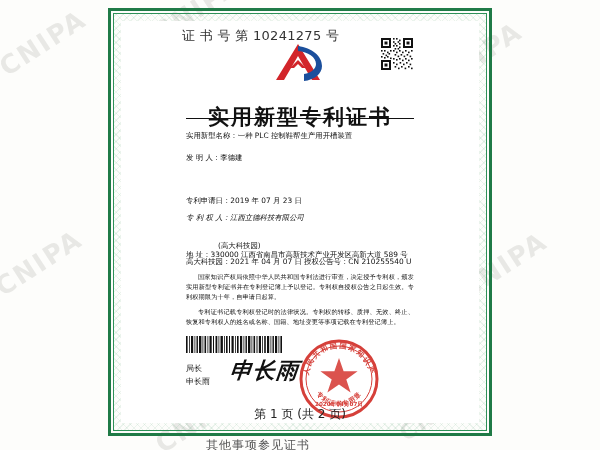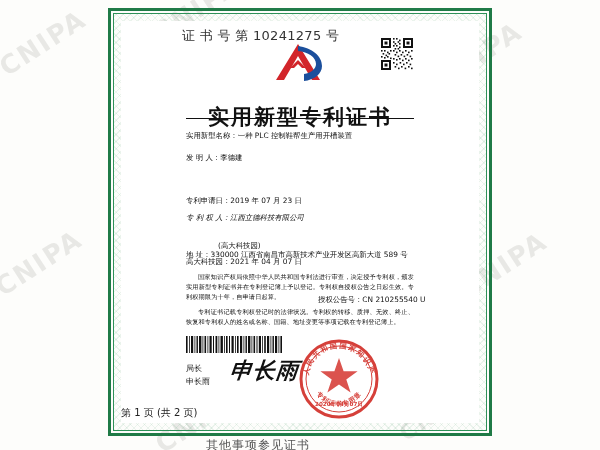--- a/index.html
+++ b/index.html
@@ -106,21 +106,21 @@
   .flabel{display:inline-block;}
   .fvalue{display:inline-block;}
   .f-name   {left:186px;top:130px;}
   .f-inventor{left:186px;top:152px;}
   .f-patno  {left:186px;top:174px;}
   .f-appdate{left:186px;top:195px;}
   .f-owner  {left:186px;top:212px;font-style:italic;}
   .f-addr   {left:186px;top:229px;margin-top:20px;}
   .f-addr2  {left:218px;top:240px;}
   .f-grant  {left:186px;top:256px;}
-  .f-annc   {left:318px;top:256px;margin-top:38px;}
+  .f-annc   {left:304px;top:256px;}
 
   
   #para{
     position:absolute;left:186px;top:272px;width:228px;
     font-size:6.2px;
     line-height:10px;
     color:#111;
     text-align:justify;
     letter-spacing:.1px;
   }
@@ -153,21 +153,21 @@
   
   #seal{
     position:absolute;left:298px;top:338px;width:82px;height:82px;
     opacity:.88;
   }
   #seal svg{display:block;}
 
   
   #page-no{
     position:absolute;left:121px;top:406px;width:358px;
-    text-align:left;font-size:10px;color:#222;
+    text-align:center;font-size:12px;color:#222;
   }
   #bottom-note{
     position:absolute;left:0;top:437px;width:516px;
     text-align:center;font-size:12px;color:#555;letter-spacing:1px;
   }
 </style>
 </head>
 <body>
 
 <div id="sheet">

